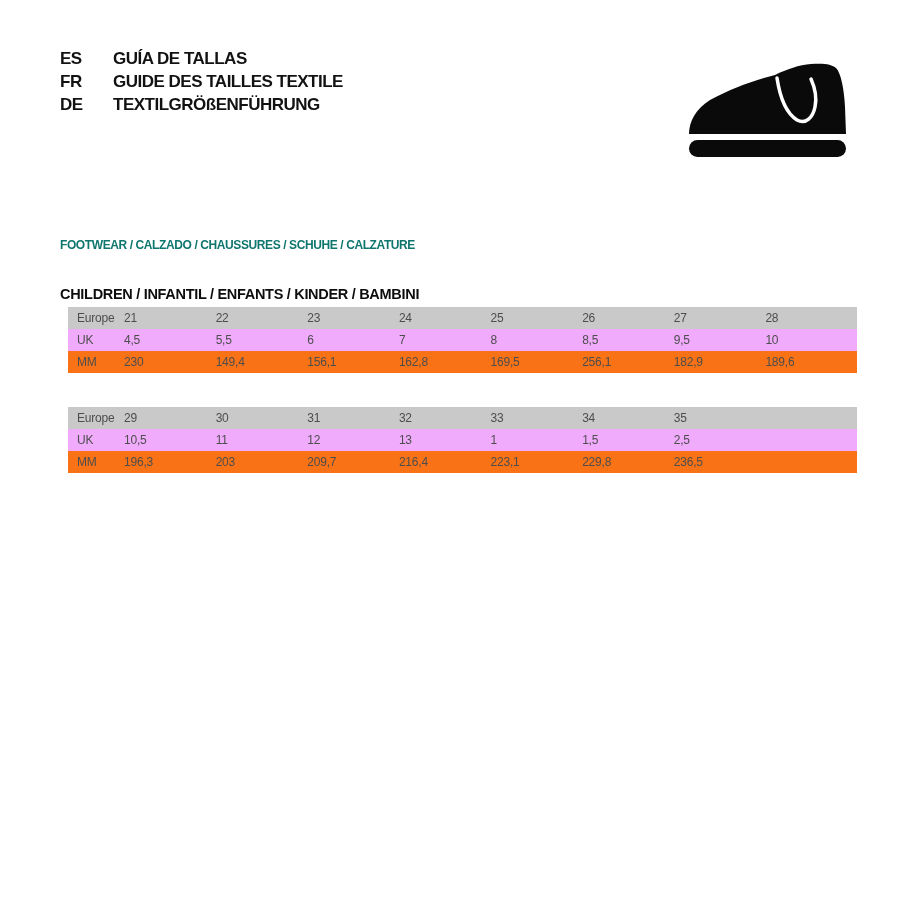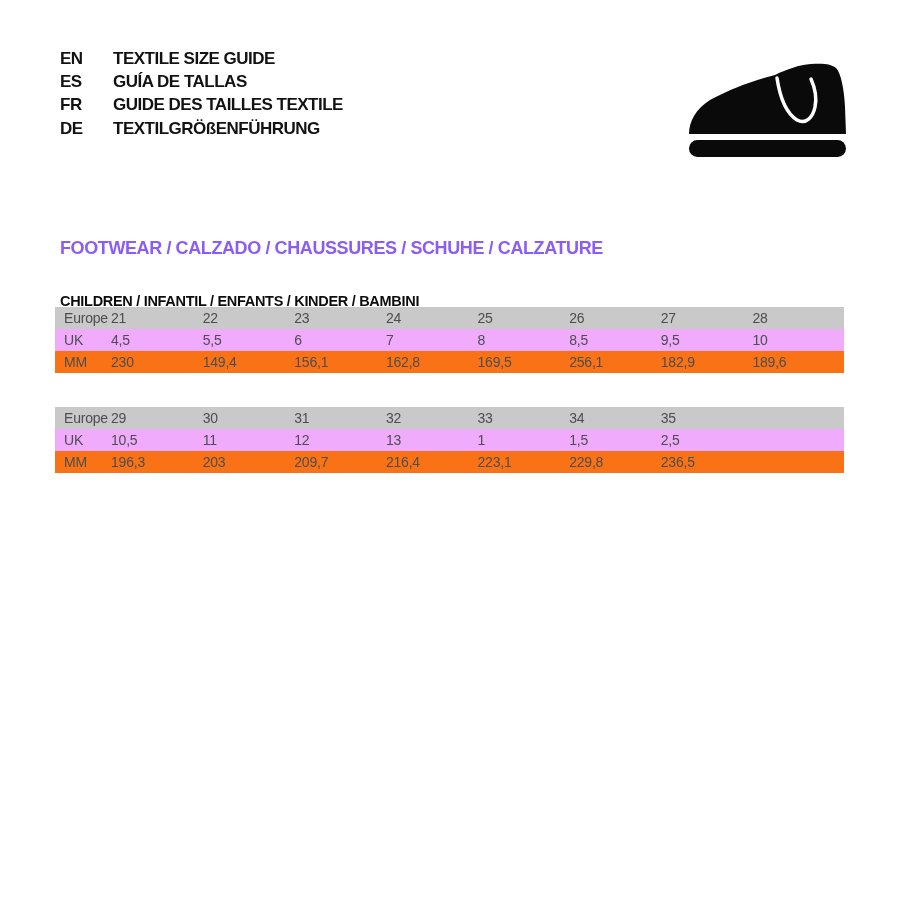--- a/index.html
+++ b/index.html
@@ -23,36 +23,36 @@
     white-space: nowrap;
   }
   .lang-code { width: 53px; }
 
   
   .shoe-wrap { position: absolute; left: 687px; top: 62px; width: 161px; height: 95px; }
 
   
   .sec-title {
     position: absolute; left: 60px; top: 238px;
-    font-size: 18px; font-weight: bold; color: #8b5cf6;
+    font-size: 12px; font-weight: bold; color: #0f766e;
     letter-spacing: -0.4px; white-space: nowrap;
   }
   .sec-sub {
-    position: absolute; left: 60px; top: 293px;
+    position: absolute; left: 60px; top: 286px;
     font-size: 14.5px; font-weight: bold; color: #0d0d0d;
     letter-spacing: -0.3px; white-space: nowrap;
   }
 
   
   .size-table {
-    position: absolute; left: 55px;
+    position: absolute; left: 68px;
     width: 789px;
     border-collapse: collapse;
     table-layout: fixed;
-    font-size: 14px;
+    font-size: 12px;
     color: #4d4d4d;
     letter-spacing: -0.2px;
   }
   .size-table td {
     height: 22px;
     padding: 0;
     white-space: nowrap;
     vertical-align: middle;
   }
   .size-table td.lbl { text-align: left; padding-left: 9px; }
@@ -61,24 +61,20 @@
   tr.row-europe td { background: #c9c9c9; }
   tr.row-uk td     { background: #f0abfc; }
   tr.row-mm td     { background: #f97316; }
 </style>
 </head>
 <body>
 
 <div class="canvas">
 
   <div class="lang-list">
-    <div class="lang-row">
-      <span class="lang-code">EN</span>
-      <span class="lang-label">TEXTILE SIZE GUIDE</span>
-    </div>
     <div class="lang-row">
       <span class="lang-code">ES</span>
       <span class="lang-label">GUÍA DE TALLAS</span>
     </div>
     <div class="lang-row">
       <span class="lang-code">FR</span>
       <span class="lang-label">GUIDE DES TAILLES TEXTILE</span>
     </div>
     <div class="lang-row">
       <span class="lang-code">DE</span>

